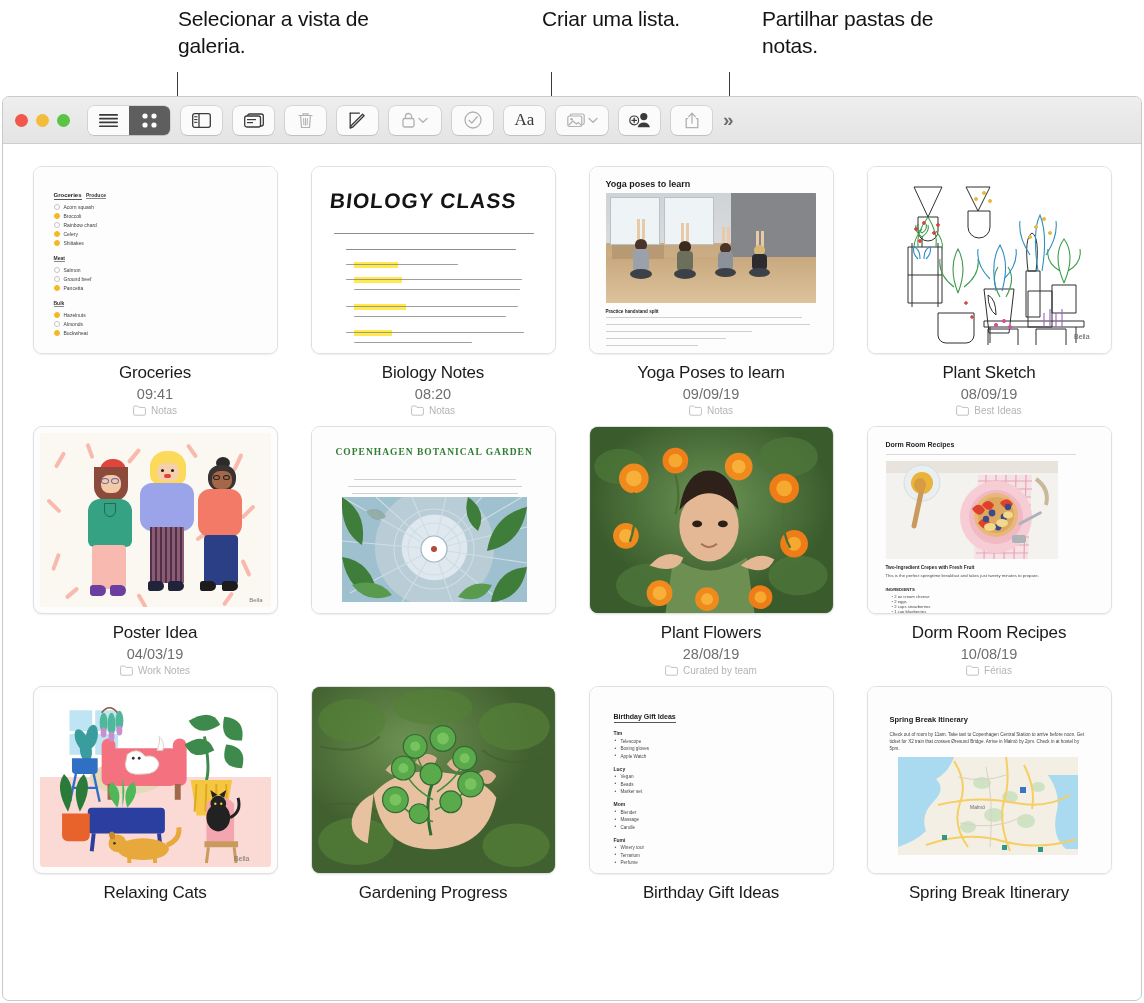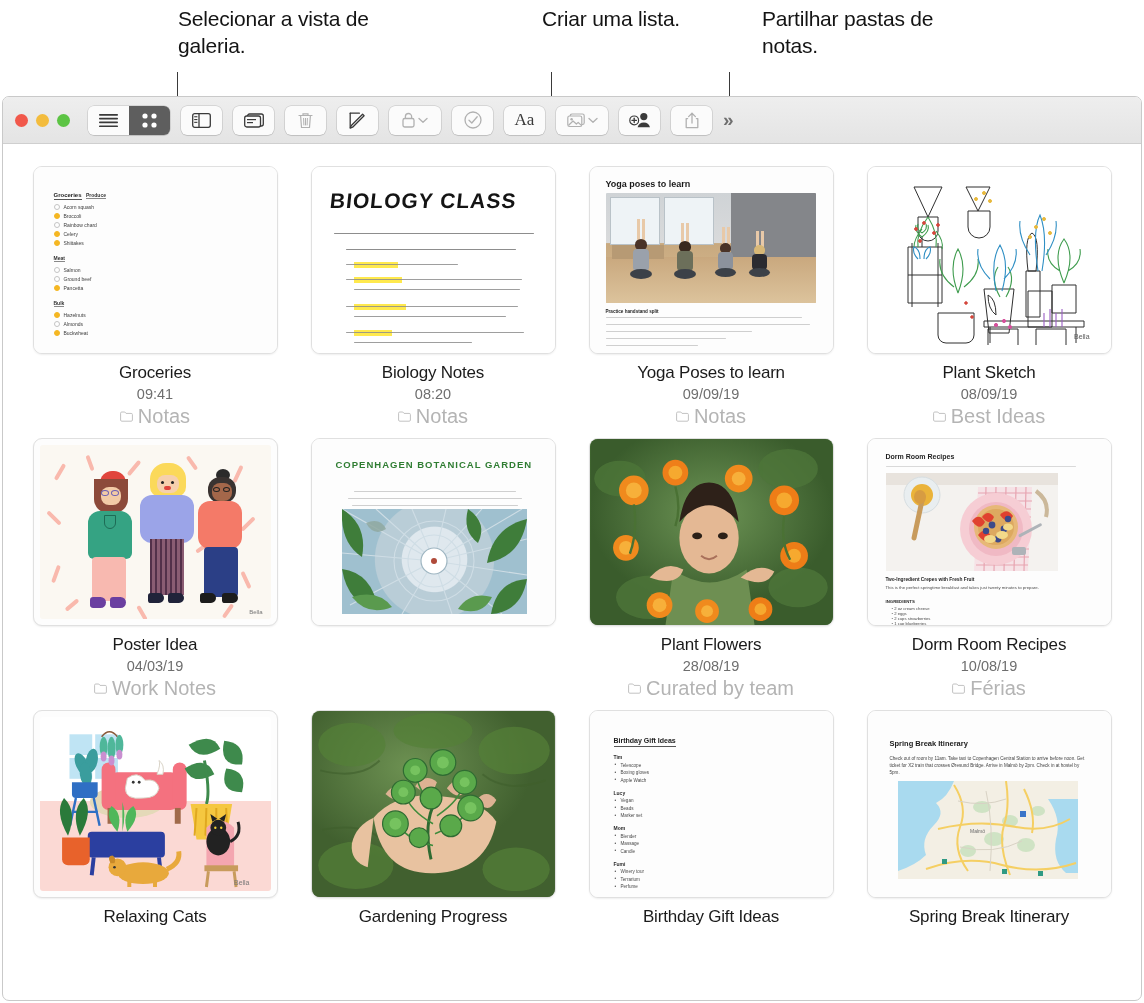--- a/index.html
+++ b/index.html
@@ -118,21 +118,21 @@
     box-shadow: 0 1px 2px rgba(0,0,0,0.07);
     overflow: hidden;
     position: relative;
   }
   .meta { text-align: center; padding-top: 9px; }
   .note-title {
     font-size: 17px; color: #1b1b1b; letter-spacing: -0.2px;
   }
   .note-date { font-size: 14.5px; color: #6e6e6e; padding-top: 3px; }
   .note-folder {
-    font-size: 20px; color: #b4b4b4; padding-top: 3px;
+    font-size: 10px; color: #b4b4b4; padding-top: 3px;
     display: flex; align-items: center; justify-content: center; gap: 5px;
   }
 
   
   .pg { position:absolute; inset:0; background:#fdfdfd; }
 
   
   .gr-wrap { position:absolute; left:20px; top:16px; right:10px; }
   .gr-h { font-size:6px; font-weight:700; color:#222; border-bottom:0.6px solid #555; display:inline-block; padding-bottom:1px; }
   .gr-sec { font-size:5px; font-weight:700; color:#333; margin-top:7px; border-bottom:0.5px solid #888; display:inline-block;}
@@ -153,21 +153,21 @@
   .person { position:absolute; }
 
   
   .ps { position:absolute; left:10px; top:8px; width:225px; height:170px; background:#fff; }
 
   
   .poster { position:absolute; inset:6px; background:#fbf8f2; overflow:hidden; border-radius:3px;}
   .sprinkle { position:absolute; background:#f9b9ad; border-radius:3px; }
 
   
-  .cbg-title { position:absolute; left:24px; top:20px; font-size:9.5px; font-weight:700; color:#2f7d32; letter-spacing:1px; font-family:Liberation Sans, sans-serif;}
+  .cbg-title { position:absolute; left:24px; top:20px; font-size:9.5px; font-weight:700; color:#2f7d32; letter-spacing:1px; font-family:Liberation Serif, serif;}
   .cbg-photo { position:absolute; left:30px; top:70px; width:185px; height:105px; overflow:hidden;
      background:radial-gradient(circle at 50% 48%, #ffffff 0 6%, #dfe8ee 7% 30%, #b9cdd7 31% 55%, #9fc0cf 56% 100%); }
 
   
   .bali { position:absolute; inset:0; background:linear-gradient(to bottom,#4e7a3a,#3d6330); overflow:hidden; }
 
   
   .dorm-title { position:absolute; left:18px; top:14px; font-size:7px; font-weight:700; color:#1f1f1f; }
   .dorm-photo { position:absolute; left:18px; top:34px; width:172px; height:98px; overflow:hidden;
      background:linear-gradient(135deg,#f3f1ee,#ecebe9); }

